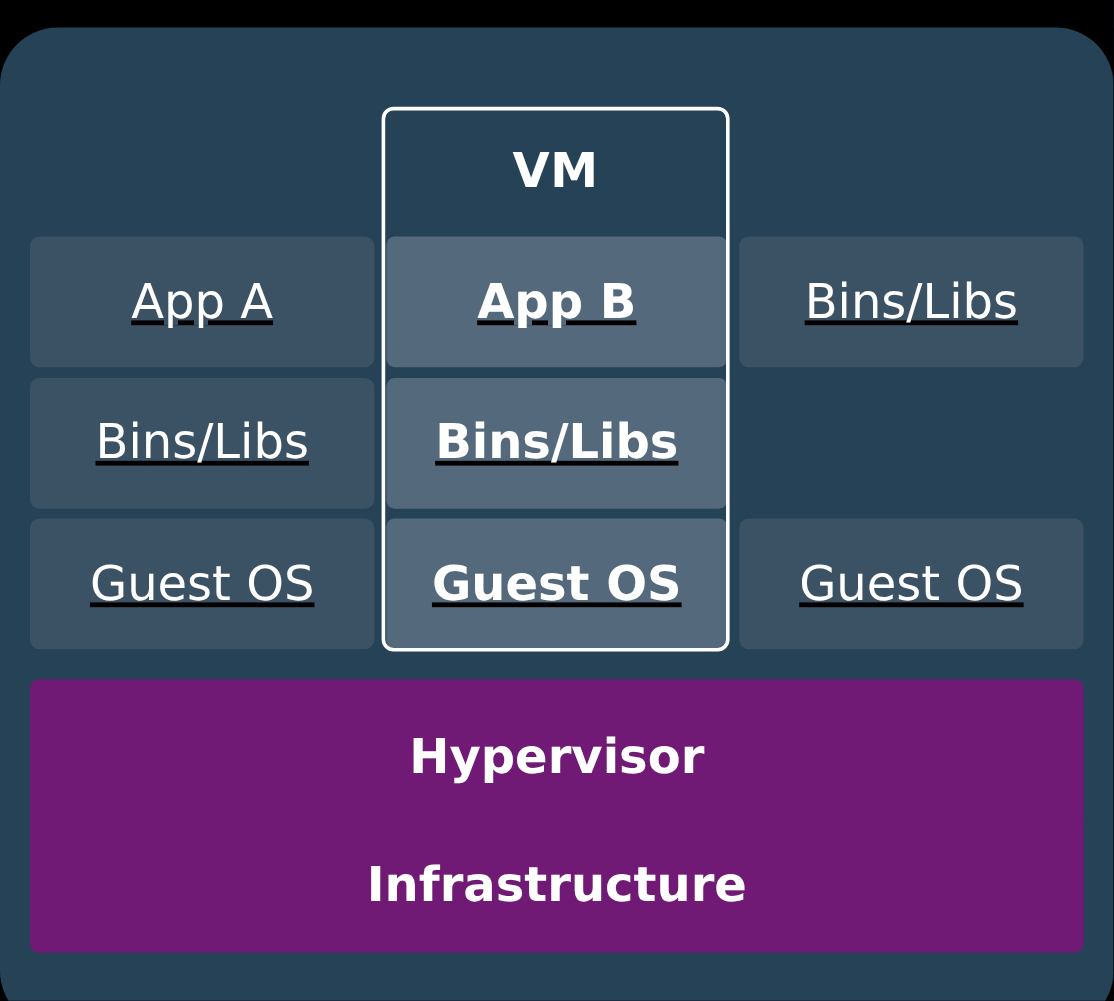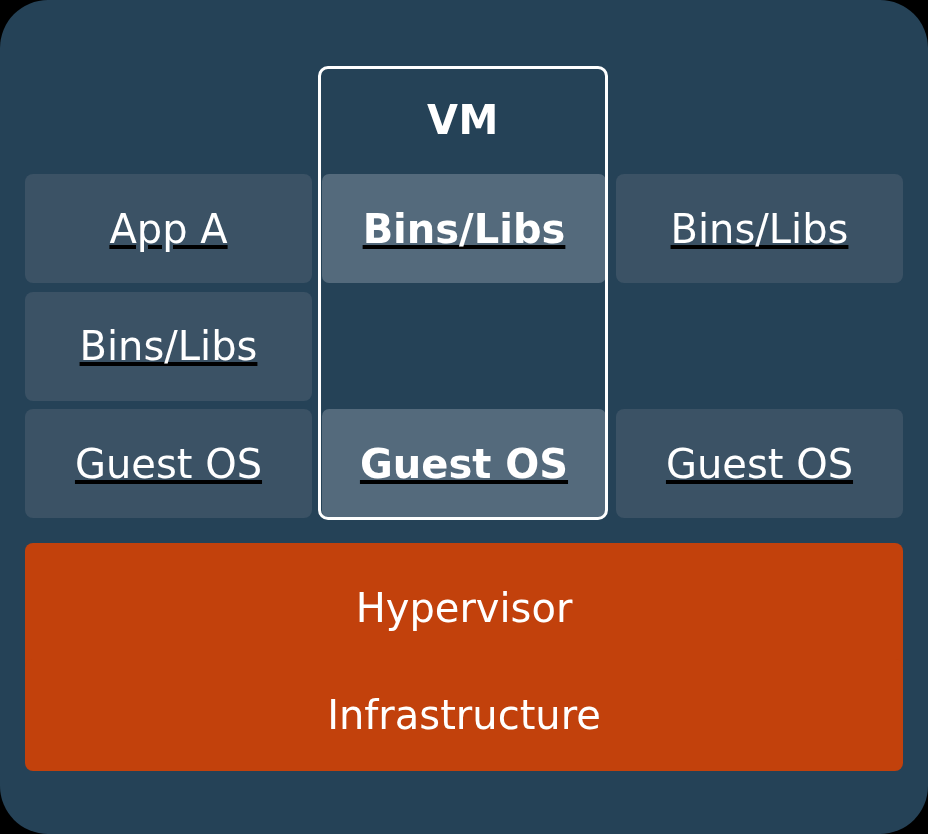--- a/index.html
+++ b/index.html
@@ -12,20 +12,21 @@
     height: 834px;
     overflow: hidden;
     font-family: "DejaVu Sans", "Liberation Sans", sans-serif;
   }
 
   #stage {
     position: relative;
     width: 928px;
     height: 806px;
     background: #000000;
+    margin-top: 23px;
   }
 
   
   .card {
     position: absolute;
     left: 0;
     top: 0;
     width: 928px;
     height: 834px;
     background: #254257;
@@ -107,27 +108,27 @@
     font-weight: bold;
     border-radius: 7px;
   }
 
   
   .band {
     position: absolute;
     left: 25px;
     width: 878px;
     border-radius: 8px;
-    background: #c2410c;
+    background: #701a75;
     display: flex;
     align-items: center;
     justify-content: center;
     color: #ffffff;
     font-size: 40px;
-    font-weight: normal;
+    font-weight: bold;
     box-sizing: border-box;
     z-index: 2;
   }
 
   .band-hypervisor {
     top: 543px;
     height: 130px;
   }
 
   .band-infrastructure {
@@ -147,20 +148,21 @@
 
   <div class="columns">
 
     <div class="column left">
       <div class="cell">App A</div>
       <div class="cell">Bins/Libs</div>
       <div class="cell">Guest OS</div>
     </div>
 
     <div class="column middle">
+      <div class="cell">App B</div>
       <div class="cell">Bins/Libs</div>
       <div class="cell">Guest OS</div>
     </div>
 
     <div class="column right">
       <div class="cell">Bins/Libs</div>
       <div class="cell">Guest OS</div>
     </div>
 
   </div>

